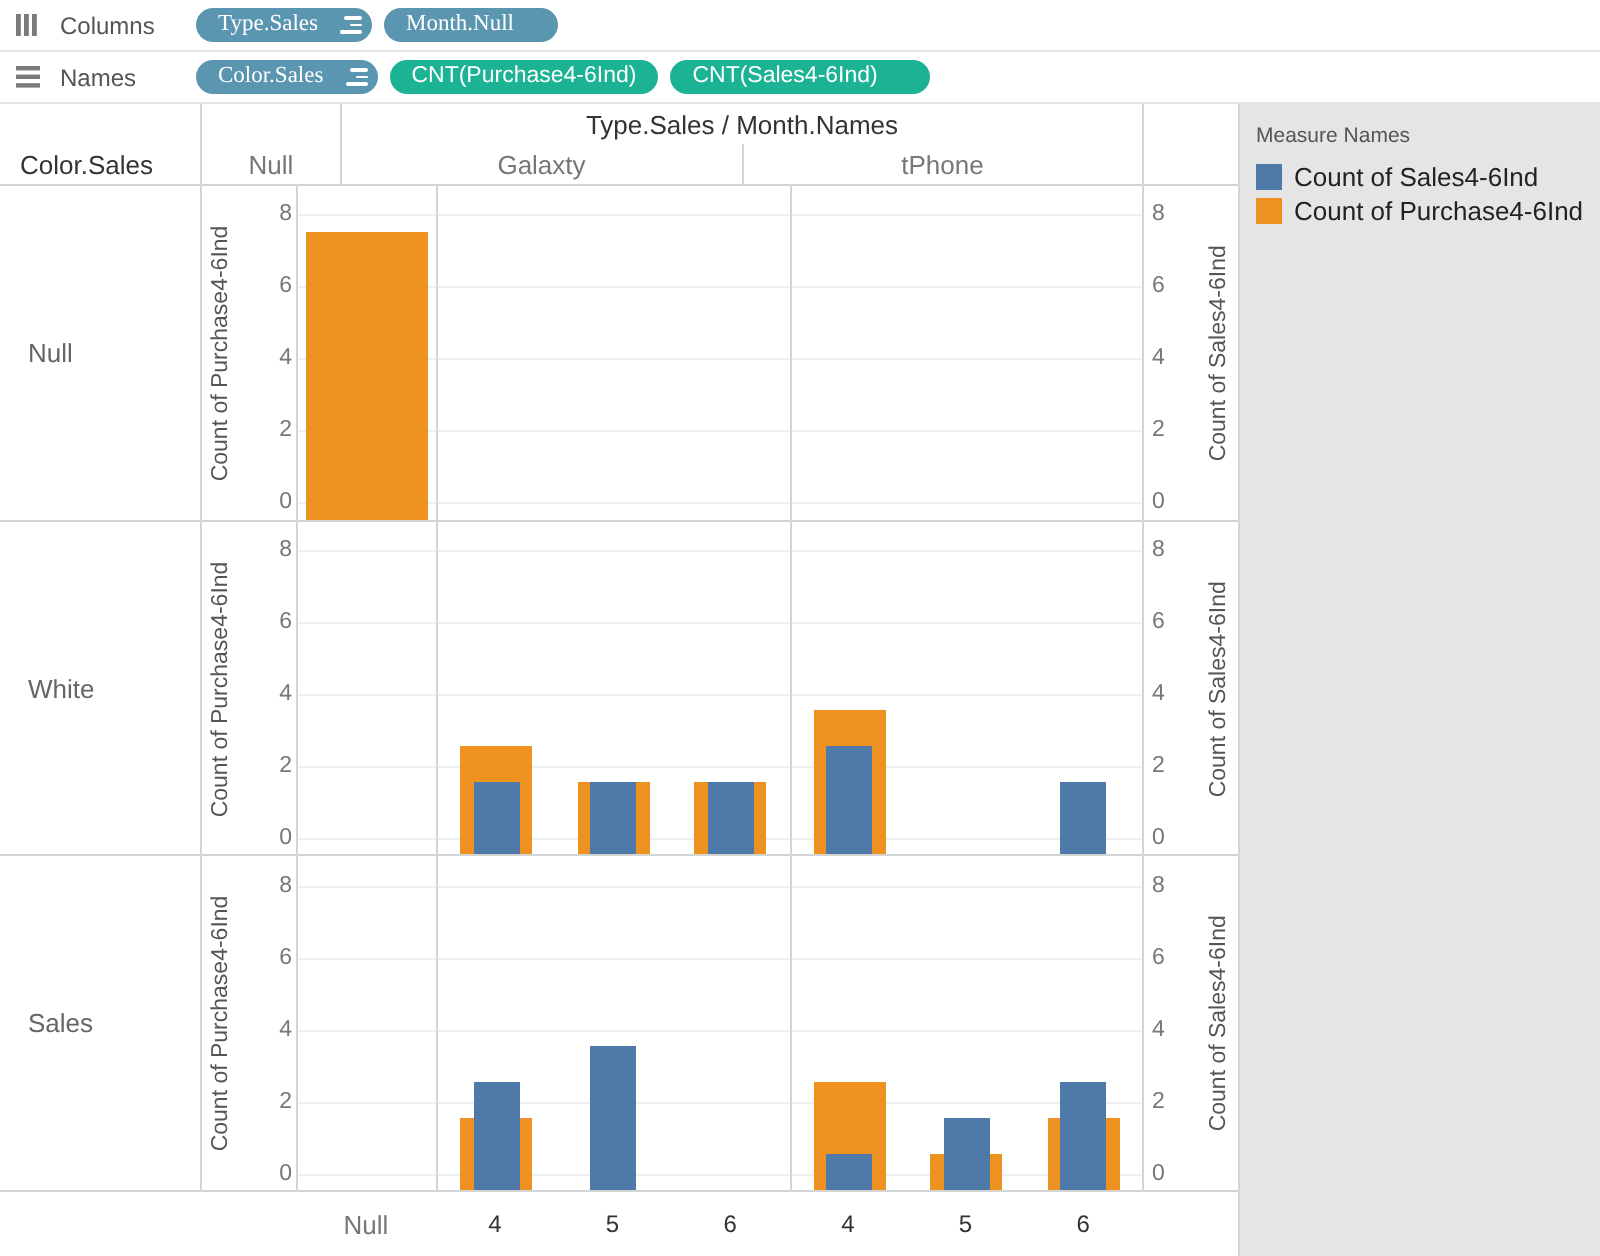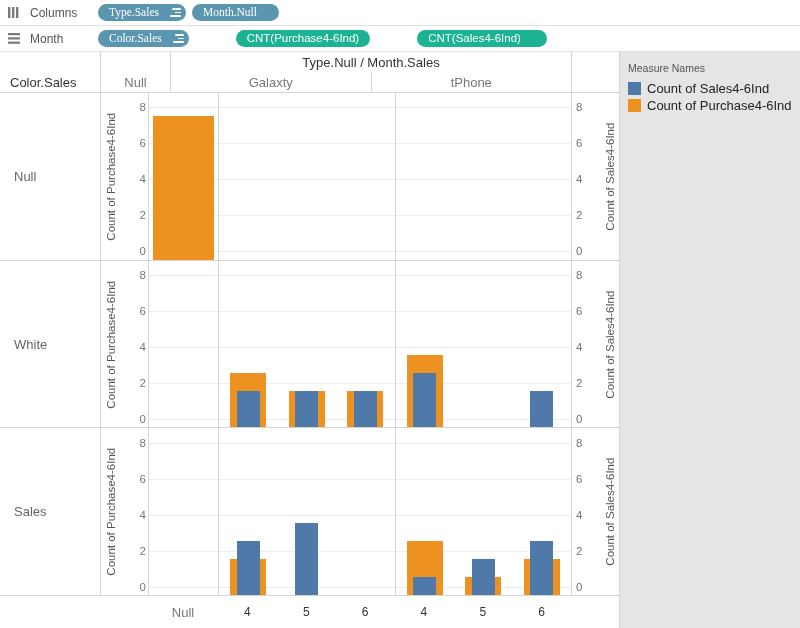--- a/index.html
+++ b/index.html
@@ -62,21 +62,20 @@
     box-sizing: border-box;
     cursor: default;
   }
   .pill.dim {
     background: #5a96b0;
     padding-right: 5px;
     font-family: Liberation Serif, serif;
   }
   .pill.msr {
     background: #1bb394;
-    margin-left: 41px;
   }
   .pill .pill-text { display:inline-block; }
   .pill-hier {
     width: 14px;
     height: 12px;
     margin-left: 8px;
     display: inline-flex;
     flex-direction: column;
     justify-content: center;
     align-items: flex-end;
@@ -378,21 +377,21 @@
   </div>
 
   <div class="shelf">
     <span class="shelf-icon">
       <svg width="14" height="11" viewBox="0 0 14 11">
         <rect x="0" y="0" width="12" height="2.2" fill="#7a7a7a"></rect>
         <rect x="0" y="4.3" width="12" height="2.2" fill="#7a7a7a"></rect>
         <rect x="0" y="8.6" width="12" height="2.2" fill="#7a7a7a"></rect>
       </svg>
     </span>
-    <span class="shelf-label">Month</span>
+    <span class="shelf-label">Names</span>
     <span class="pill dim">
       <span class="pill-text">Color.Sales</span>
       <span class="pill-hier">
           <i></i>
           <i></i>
           <i></i>
         </span>
     </span>
     <span class="pill msr">
       <span class="pill-text">CNT(Purchase4-6Ind)</span>
@@ -404,21 +403,21 @@
 
   <div class="body-area">
 
     <div class="viz">
 
       <div class="colhead">
         <div class="colhead-top">
           <div class="corner-cell"></div>
           <div class="colhead-title-wrap">
             <div class="ch-null"></div>
-            <div class="ch-title">Type.Null / Month.Sales</div>
+            <div class="ch-title">Type.Sales / Month.Names</div>
             <div class="ch-rightpad"></div>
           </div>
         </div>
         <div class="colhead-bottom">
           <div class="rowfield-label">Color.Sales</div>
           <div class="cb-cell cb-null">Null</div>
           <div class="cb-cell cb-pane">Galaxty</div>
           <div class="cb-cell cb-pane">tPhone</div>
           <div class="cb-cell cb-rightpad"></div>
         </div>

